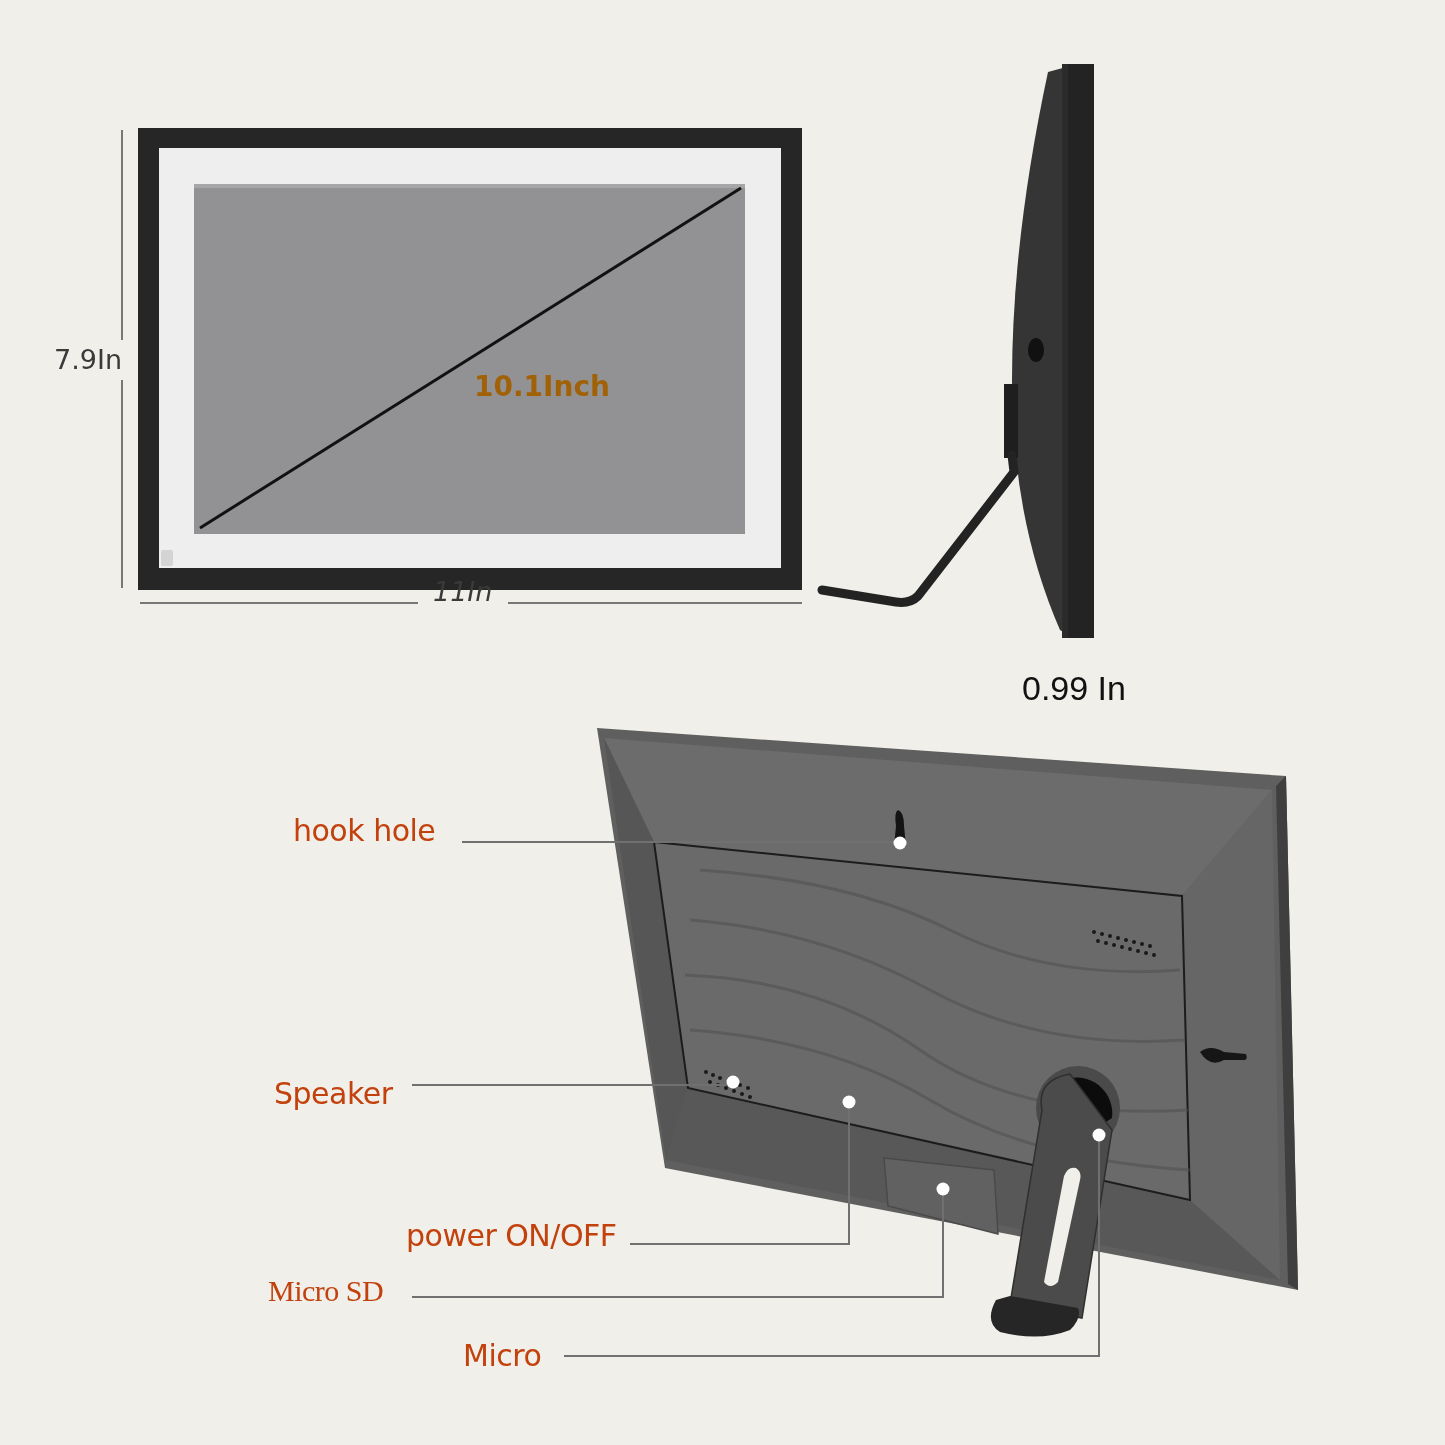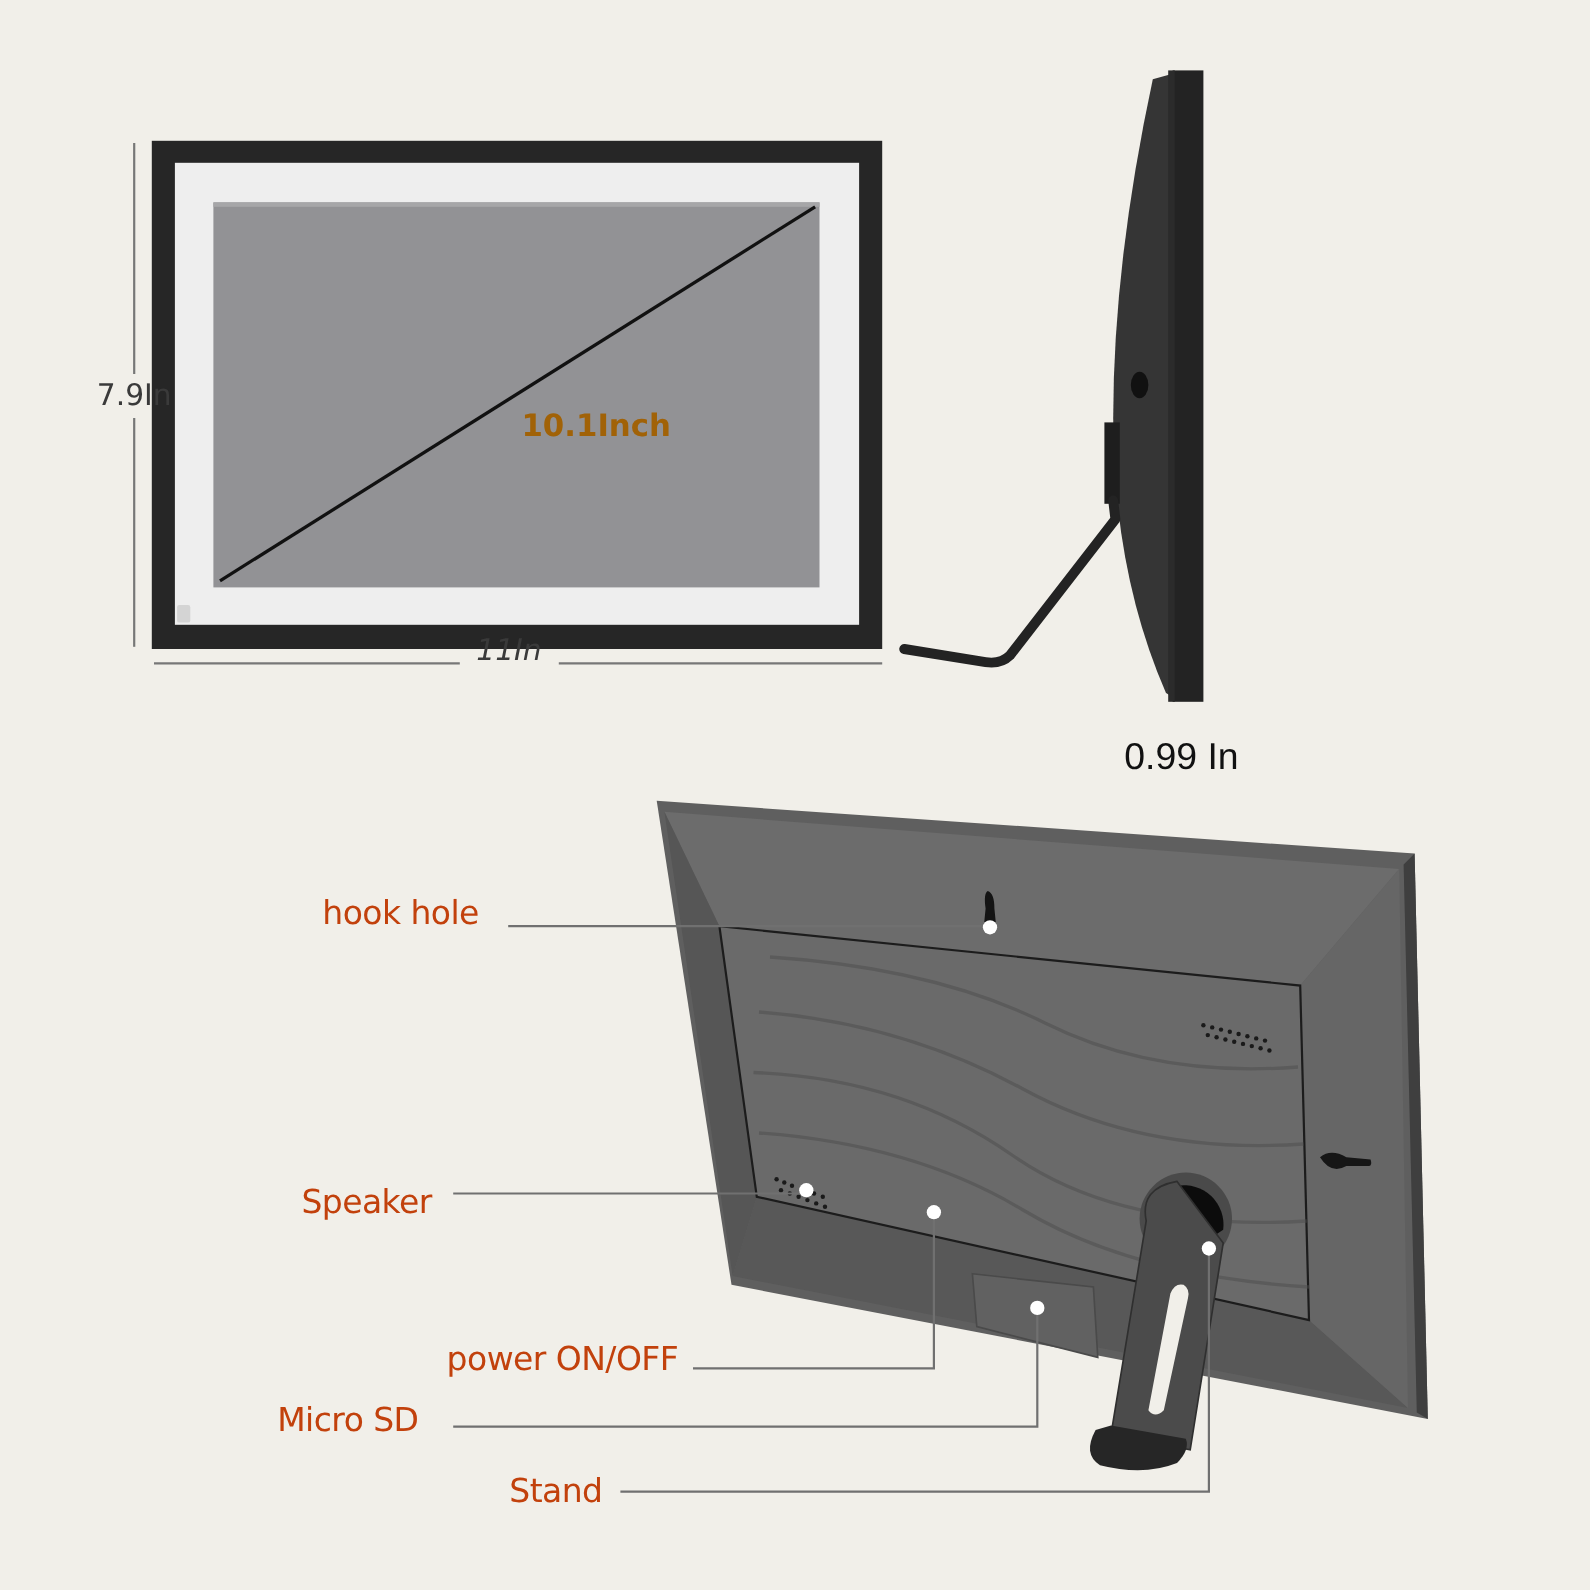--- a/index.html
+++ b/index.html
@@ -25,21 +25,21 @@
 
     <rect x="159" y="148" width="622" height="420" fill="#eeeeee"></rect>
 
     <rect x="194" y="184" width="551" height="350" fill="#929295"></rect>
     <rect x="194" y="184" width="551" height="4" fill="#a6a6a8"></rect>
 
     <line x1="200" y1="528" x2="741" y2="188" stroke="#111" stroke-width="3"></line>
 
     <rect x="161" y="550" width="12" height="16" rx="2" fill="#d4d4d4"></rect>
   </svg>
-  <div class="dim-label" style="left:54px; top:344px;margin-left:34px;">7.9In</div>
+  <div class="dim-label" style="left:54px; top:344px;">7.9In</div>
   <div class="dim-label" style="left:433px; top:576px;font-style:italic;">11In</div>
   <div class="dim-label" style="left:474px; top:370px; color:#a16207; font-weight:bold; font-size:28px;">10.1Inch</div>
 </div>
 
 <div>
   <svg width="1445" height="1445">
 
     <path d="M1048 72 Q1012 240 1012 380 Q1012 520 1060 630 L1070 636 L1070 66 Z" fill="#353535"></path>
 
     <rect x="1066" y="64" width="28" height="574" fill="#232323"></rect>
@@ -132,15 +132,15 @@
       <circle cx="733" cy="1082" r="6.5"></circle>
       <circle cx="849" cy="1102" r="6.5"></circle>
       <circle cx="943" cy="1189" r="6.5"></circle>
       <circle cx="1099" cy="1135" r="6.5"></circle>
     </g>
   </svg>
 
   <div class="callout-label" style="left:293px; top:813px;">hook hole</div>
   <div class="callout-label" style="left:274px; top:1064px;margin-top:12px;">Speaker</div>
   <div class="callout-label" style="left:406px; top:1218px;">power ON/OFF</div>
-  <div class="callout-label" style="left:252px; top:1274px;">Micro SD</div>
-  <div class="callout-label" style="left:463px; top:1338px;">Stand</div>
+  <div class="callout-label" style="left:268px; top:1274px;font-family:Liberation Serif, serif;">Micro SD</div>
+  <div class="callout-label" style="left:463px; top:1338px;">Micro</div>
 </div>
 
 </body></html>

